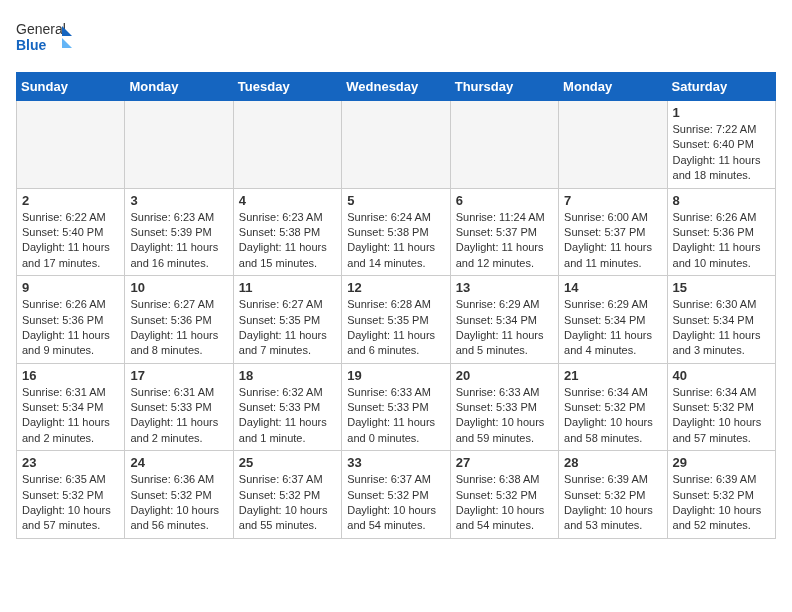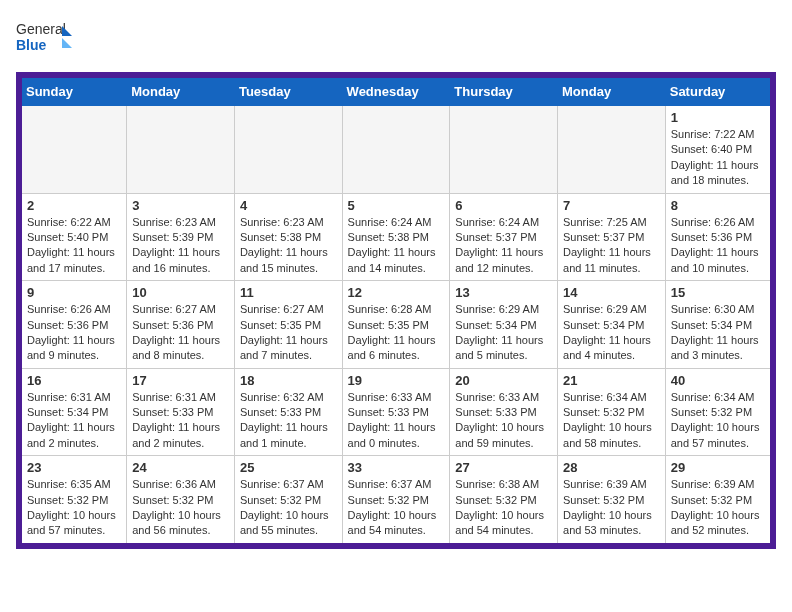--- a/index.html
+++ b/index.html
@@ -29,21 +29,21 @@
       font-weight: bold;
       color: #333;
     }
     .location-title {
       font-size: 15px;
       color: #555;
     }
     .calendar {
       width: 100%;
       border-collapse: collapse;
-      border: 6px solid #4c1d95;
+      border: 1px solid #4c1d95;
     }
     .calendar th {
       background-color: #1565c0;
       color: #fff;
       font-size: 13px;
       font-weight: bold;
       padding: 6px 4px;
       text-align: left;
       border: 1px solid #1565c0;
     }
@@ -145,28 +145,28 @@
         </td>
         <td>
           <span class="day-number">5</span>
           <div class="day-info">Sunrise: 6:24 AM
 Sunset: 5:38 PM
 Daylight: 11 hours
 and 14 minutes.</div>
         </td>
         <td>
           <span class="day-number">6</span>
-          <div class="day-info">Sunrise: 6:24 AM
+          <div class="day-info">Sunrise: 11:24 AM
 Sunset: 5:37 PM
 Daylight: 11 hours
 and 12 minutes.</div>
         </td>
         <td>
           <span class="day-number">7</span>
-          <div class="day-info">Sunrise: 7:25 AM
+          <div class="day-info">Sunrise: 6:00 AM
 Sunset: 5:37 PM
 Daylight: 11 hours
 and 11 minutes.</div>
         </td>
         <td>
           <span class="day-number">8</span>
           <div class="day-info">Sunrise: 6:26 AM
 Sunset: 5:36 PM
 Daylight: 11 hours
 and 10 minutes.</div>

